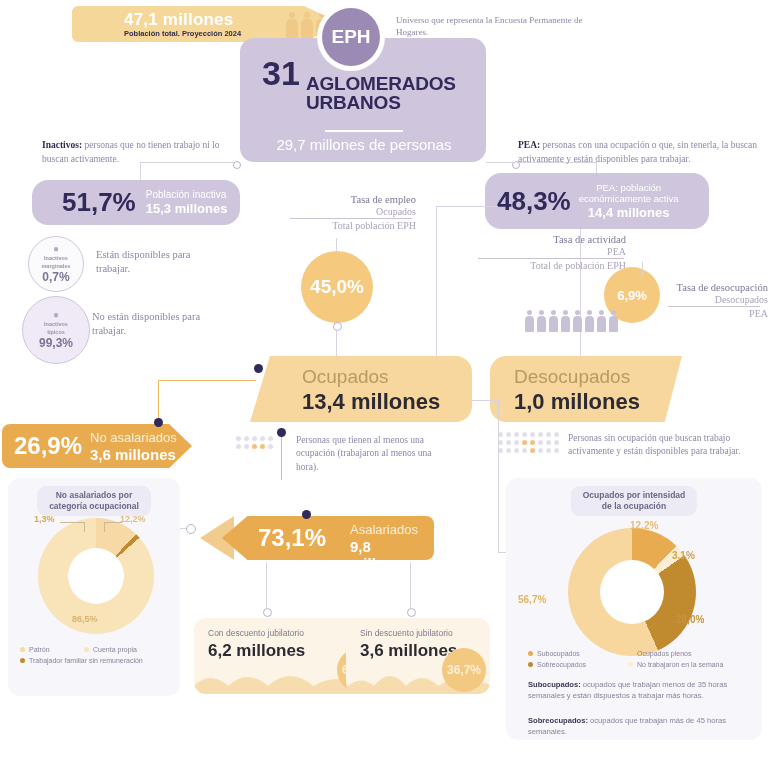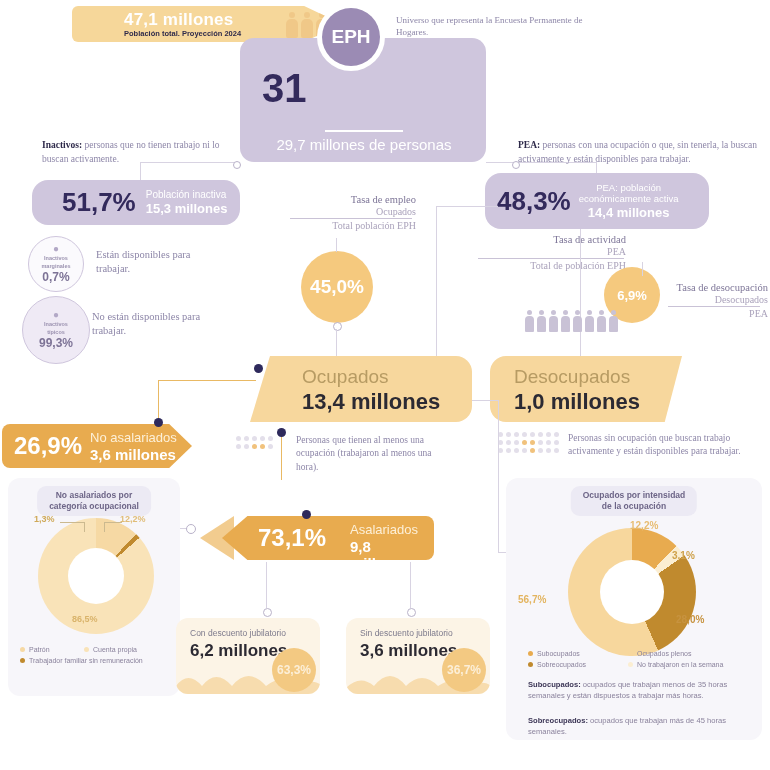--- a/index.html
+++ b/index.html
@@ -43,21 +43,21 @@
     background:#9b8bb4;display:flex;align-items:center;justify-content:center;
     color:#fff;font-weight:bold;font-size:19px;z-index:5;
     box-shadow:0 0 0 5px #ffffff;
   }
 
   
   #main-box{
     left:240px;top:38px;width:246px;height:124px;
     background:#cfc6dd;border-radius:14px;
   }
-  #agl-num{position:absolute;left:22px;top:32px;font-size:40px;font-weight:bold;color:#332a5c;line-height:.9;}
+  #agl-num{position:absolute;left:22px;top:20px;font-size:34px;font-weight:bold;color:#332a5c;line-height:.9;}
   #agl-label{position:absolute;left:66px;top:36px;font-size:19px;font-weight:bold;color:#332a5c;line-height:1.02;letter-spacing:-.2px;}
   #agl-rule{position:absolute;left:85px;top:92px;width:78px;height:2px;background:#ffffff;}
   #agl-sub{position:absolute;left:22px;top:98px;width:204px;text-align:center;font-size:15px;color:#ffffff;}
 
   .hdr-note{left:396px;top:14px;width:190px;font-size:9px;line-height:1.35;}
 
   
   #def-inactivos{left:42px;top:139px;width:200px;font-size:9.5px;line-height:1.45;}
   #def-pea{left:518px;top:139px;width:244px;font-size:9.5px;line-height:1.45;}
 
@@ -196,21 +196,21 @@
   .legend{position:absolute;font-size:7px;color:#8a829c;}
   .legend .row{display:flex;align-items:center;gap:4px;margin-bottom:4px;}
   .legend .dot{width:5px;height:5px;border-radius:50%;display:inline-block;}
   .legend2{display:grid;grid-template-columns:100px 120px;}
 
   .defnote{position:absolute;font-size:7.6px;line-height:1.42;color:#8a829c;}
   .defnote b{color:#3d3757;}
 
   
   .card{background:#fcf4e6;border-radius:12px;position:absolute;overflow:hidden;}
-  #card-con{left:176px;top:618px;width:144px;height:76px;}
+  #card-con{left:194px;top:618px;width:144px;height:76px;padding-left:47px;}
   #card-sin{left:346px;top:618px;width:144px;height:76px;}
   .card .ct{position:absolute;left:14px;top:10px;font-size:8.5px;color:#7d7a8c;}
   .card .cv{position:absolute;left:14px;top:23px;font-size:17px;font-weight:bold;color:#2c2a33;}
   .card .wave{position:absolute;left:0;bottom:0;width:100%;height:30px;}
   .card .cbadge{
     position:absolute;right:4px;bottom:2px;width:44px;height:44px;border-radius:50%;
     background:#f3c982;color:#fcefd8;font-size:12px;font-weight:bold;
     display:flex;align-items:center;justify-content:center;text-align:center;
   }
 
@@ -237,20 +237,21 @@
   </div>
 
   <div class="abs serif hdr-note">Universo que representa la Encuesta Permanente de Hogares.</div>
 
   <div class="abs" id="eph-circle">
     <span>EPH</span>
   </div>
 
   <div class="abs" id="main-box">
     <div id="agl-num">31</div>
+    <div id="agl-label">AGLOMERADOS URBANOS</div>
     <div id="agl-rule"></div>
     <div id="agl-sub">29,7 millones de personas</div>
   </div>
 
   <div class="ln abs" style="left:140px;top:162px;width:1px;height:18px;"></div>
   <div class="ln abs" style="left:140px;top:162px;width:100px;height:1px;"></div>
   <div class="ln abs" style="left:486px;top:162px;width:110px;height:1px;"></div>
   <div class="ln abs" style="left:596px;top:162px;width:1px;height:11px;"></div>
 
   <div class="abs serif" id="def-inactivos">

